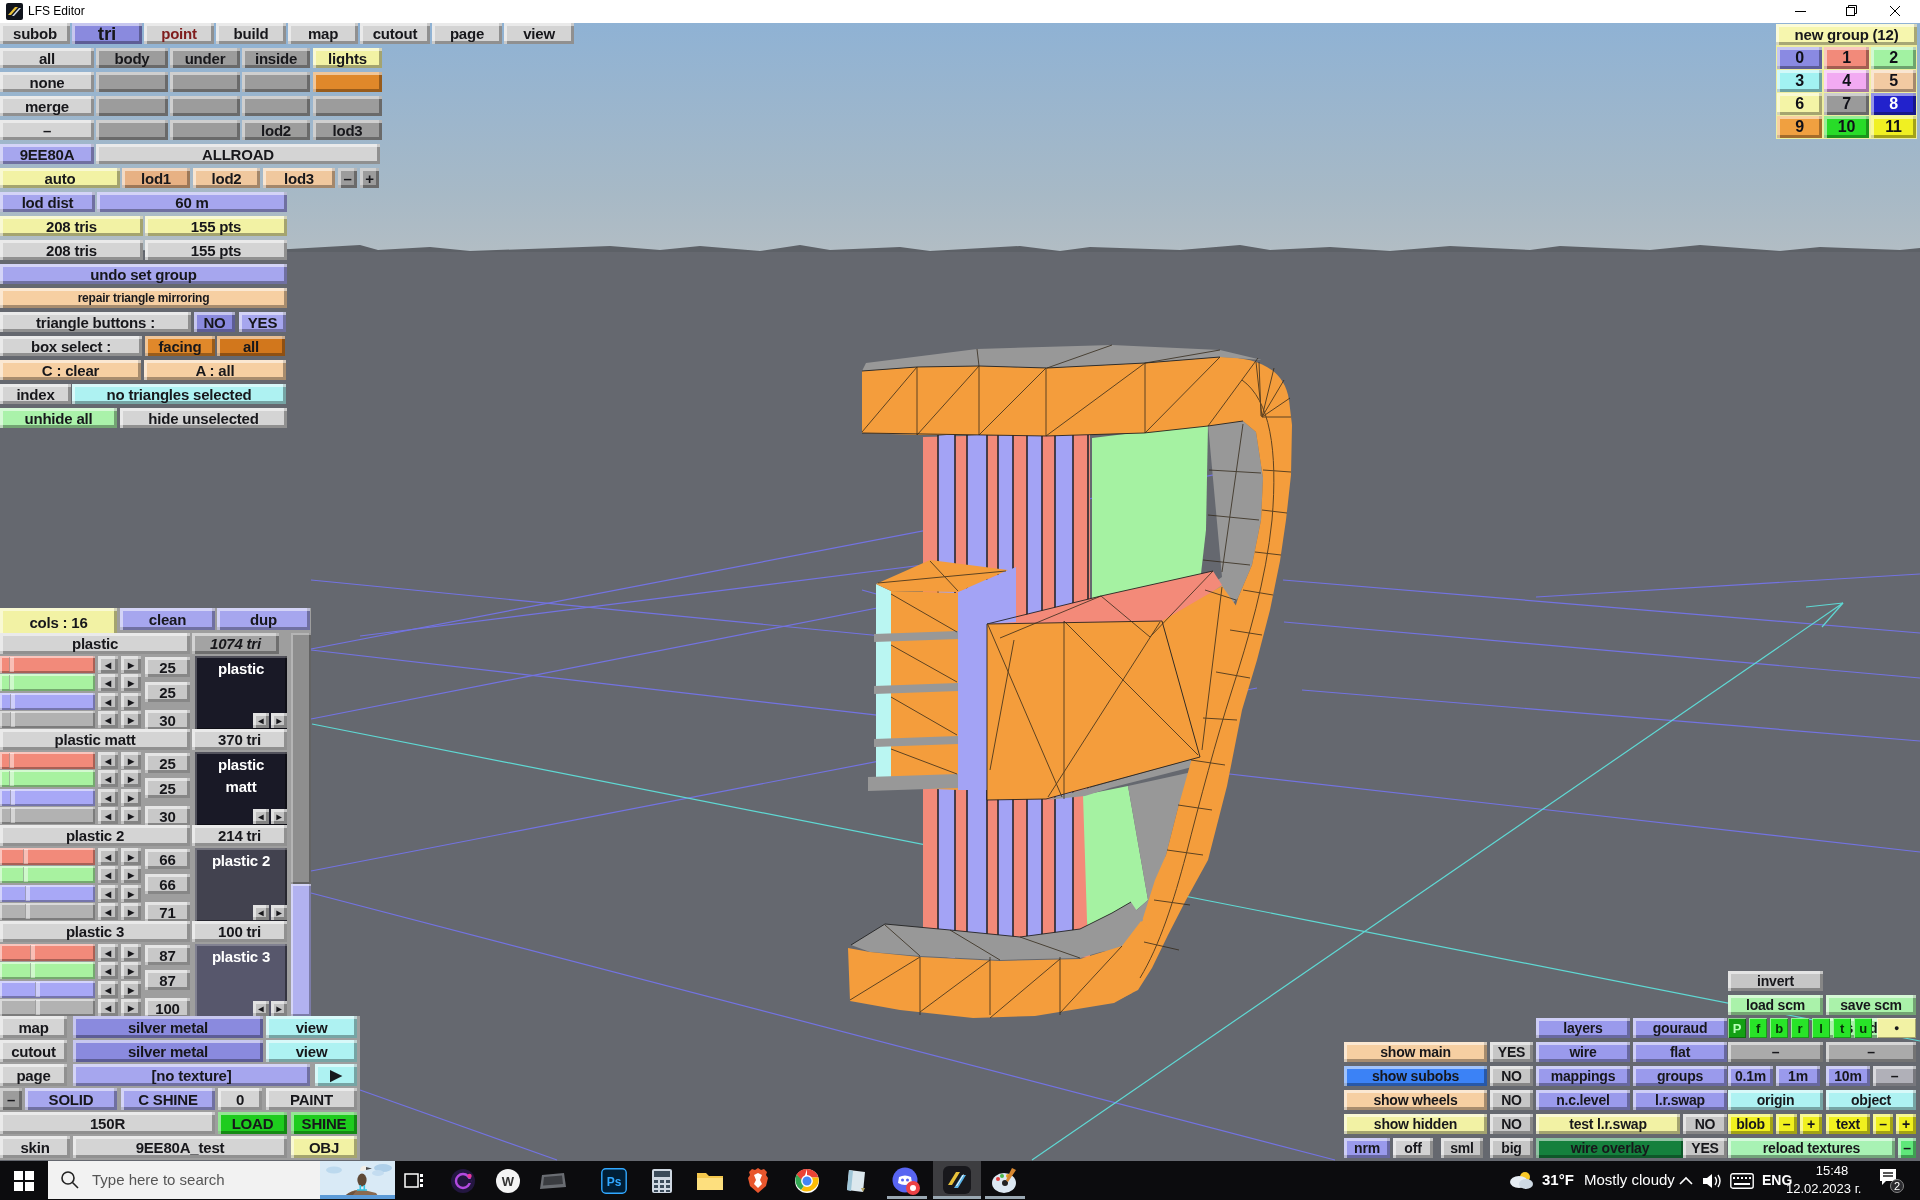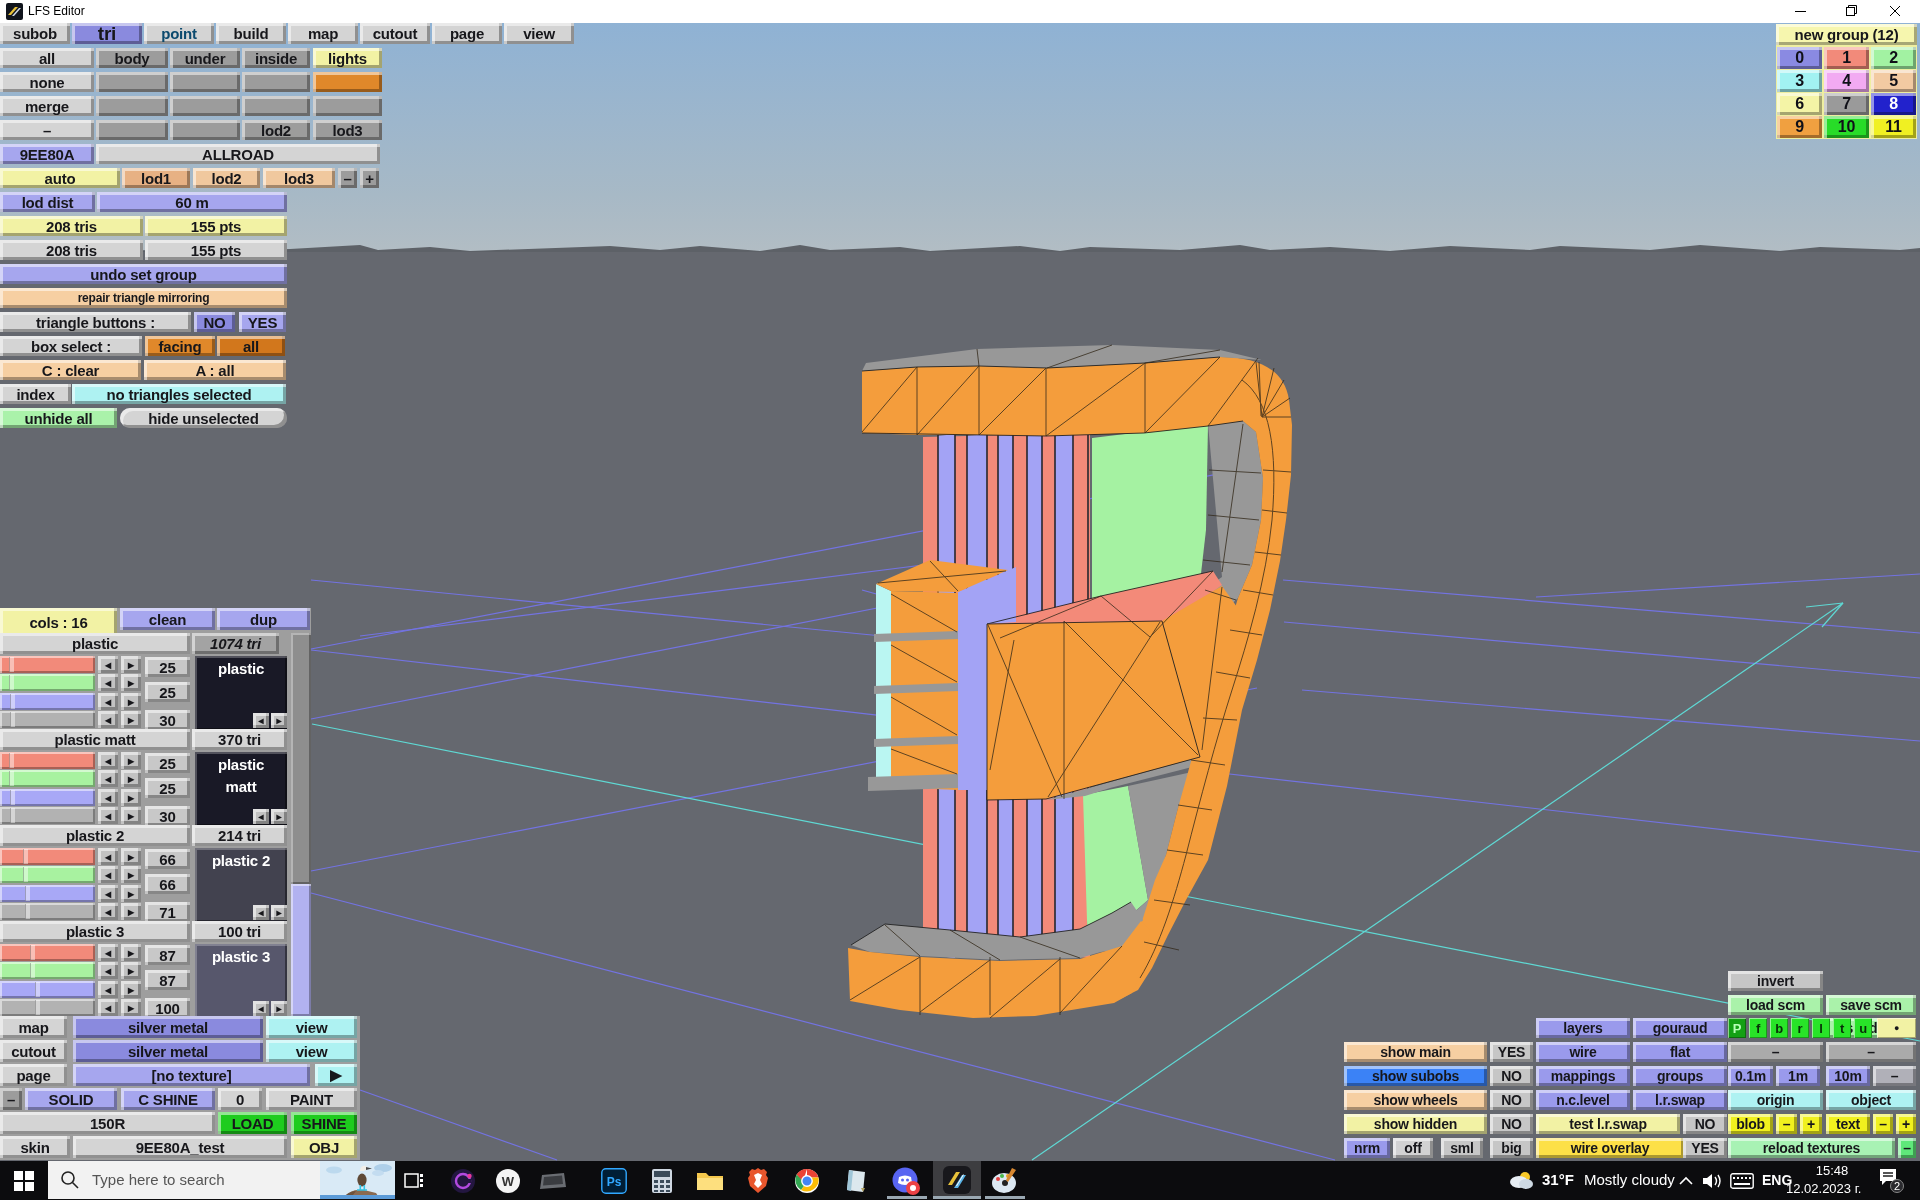--- a/index.html
+++ b/index.html
@@ -164,21 +164,21 @@
 <g stroke="#000" stroke-width="1" fill="none">
 <line x1="35" y1="11.5" x2="46" y2="11.5"></line>
 <rect x="86.5" y="7.5" width="8" height="8"></rect>
         <path d="M88.5,7.5 v-2 h8 v8 h-2"></path>
 <path d="M130,6 l10,10 M140,6 l-10,10"></path>
 </g>
 </svg>
 </div>
 <div class="b" style="left:0px;top:23px;width:70px;height:21px;background:#d4d4d4;font-size:15px;color:#17171b;box-shadow:inset 3px 3px 0 rgba(255,255,255,.52),inset -3px -3px 0 rgba(0,0,0,.32);">subob</div>
 <div class="b" style="left:72px;top:23px;width:70px;height:21px;background:#8a8ade;font-size:19px;color:#17171b;box-shadow:inset 3px 3px 0 rgba(255,255,255,.52),inset -3px -3px 0 rgba(0,0,0,.32);">tri</div>
-<div class="b" style="left:144px;top:23px;width:70px;height:21px;background:#d4d4d4;font-size:15px;color:#0c4a6e;box-shadow:inset 3px 3px 0 rgba(255,255,255,.52),inset -3px -3px 0 rgba(0,0,0,.32);">point</div>
+<div class="b" style="left:144px;top:23px;width:70px;height:21px;background:#d4d4d4;font-size:15px;color:#7f1d1d;box-shadow:inset 3px 3px 0 rgba(255,255,255,.52),inset -3px -3px 0 rgba(0,0,0,.32);">point</div>
 <div class="b" style="left:216px;top:23px;width:70px;height:21px;background:#d4d4d4;font-size:15px;color:#17171b;box-shadow:inset 3px 3px 0 rgba(255,255,255,.52),inset -3px -3px 0 rgba(0,0,0,.32);">build</div>
 <div class="b" style="left:288px;top:23px;width:70px;height:21px;background:#d4d4d4;font-size:15px;color:#17171b;box-shadow:inset 3px 3px 0 rgba(255,255,255,.52),inset -3px -3px 0 rgba(0,0,0,.32);">map</div>
 <div class="b" style="left:360px;top:23px;width:70px;height:21px;background:#d4d4d4;font-size:15px;color:#17171b;box-shadow:inset 3px 3px 0 rgba(255,255,255,.52),inset -3px -3px 0 rgba(0,0,0,.32);">cutout</div>
 <div class="b" style="left:432px;top:23px;width:70px;height:21px;background:#d4d4d4;font-size:15px;color:#17171b;box-shadow:inset 3px 3px 0 rgba(255,255,255,.52),inset -3px -3px 0 rgba(0,0,0,.32);">page</div>
 <div class="b" style="left:504px;top:23px;width:70px;height:21px;background:#d4d4d4;font-size:15px;color:#17171b;box-shadow:inset 3px 3px 0 rgba(255,255,255,.52),inset -3px -3px 0 rgba(0,0,0,.32);">view</div>
 <div class="b" style="left:0px;top:48px;width:94px;height:20px;background:#d4d4d4;font-size:15px;color:#17171b;box-shadow:inset 3px 3px 0 rgba(255,255,255,.52),inset -3px -3px 0 rgba(0,0,0,.32);">all</div>
 <div class="b" style="left:96px;top:48px;width:72px;height:20px;background:#9c9c9c;font-size:15px;color:#17171b;box-shadow:inset 3px 3px 0 rgba(255,255,255,.52),inset -3px -3px 0 rgba(0,0,0,.32);">body</div>
 <div class="b" style="left:170px;top:48px;width:70px;height:20px;background:#9c9c9c;font-size:15px;color:#17171b;box-shadow:inset 3px 3px 0 rgba(255,255,255,.52),inset -3px -3px 0 rgba(0,0,0,.32);">under</div>
 <div class="b" style="left:242px;top:48px;width:68px;height:20px;background:#9c9c9c;font-size:15px;color:#17171b;box-shadow:inset 3px 3px 0 rgba(255,255,255,.52),inset -3px -3px 0 rgba(0,0,0,.32);">inside</div>
 <div class="b" style="left:313px;top:48px;width:69px;height:20px;background:#f2f2a4;font-size:15px;color:#17171b;box-shadow:inset 3px 3px 0 rgba(255,255,255,.52),inset -3px -3px 0 rgba(0,0,0,.32);">lights</div>
@@ -217,21 +217,21 @@
 <div class="b" style="left:194px;top:312px;width:41px;height:20px;background:#8a8ade;font-size:15px;color:#17171b;box-shadow:inset 3px 3px 0 rgba(255,255,255,.52),inset -3px -3px 0 rgba(0,0,0,.32);">NO</div>
 <div class="b" style="left:239px;top:312px;width:47px;height:20px;background:#a6a6ee;font-size:15px;color:#17171b;box-shadow:inset 3px 3px 0 rgba(255,255,255,.52),inset -3px -3px 0 rgba(0,0,0,.32);">YES</div>
 <div class="b" style="left:0px;top:336px;width:142px;height:20px;background:#d4d4d4;font-size:15px;color:#17171b;box-shadow:inset 3px 3px 0 rgba(255,255,255,.52),inset -3px -3px 0 rgba(0,0,0,.32);">box select :</div>
 <div class="b" style="left:145px;top:336px;width:70px;height:20px;background:#e0882a;font-size:15px;color:#17171b;box-shadow:inset 3px 3px 0 rgba(255,255,255,.52),inset -3px -3px 0 rgba(0,0,0,.32);">facing</div>
 <div class="b" style="left:217px;top:336px;width:68px;height:20px;background:#d2771c;font-size:15px;color:#17171b;box-shadow:inset 3px 3px 0 rgba(255,255,255,.52),inset -3px -3px 0 rgba(0,0,0,.32);">all</div>
 <div class="b" style="left:0px;top:360px;width:141px;height:20px;background:#f6cfa2;font-size:15px;color:#17171b;box-shadow:inset 3px 3px 0 rgba(255,255,255,.52),inset -3px -3px 0 rgba(0,0,0,.32);">C : clear</div>
 <div class="b" style="left:144px;top:360px;width:142px;height:20px;background:#f6cfa2;font-size:15px;color:#17171b;box-shadow:inset 3px 3px 0 rgba(255,255,255,.52),inset -3px -3px 0 rgba(0,0,0,.32);">A : all</div>
 <div class="b" style="left:0px;top:384px;width:71px;height:20px;background:#d4d4d4;font-size:15px;color:#17171b;box-shadow:inset 3px 3px 0 rgba(255,255,255,.52),inset -3px -3px 0 rgba(0,0,0,.32);">index</div>
 <div class="b" style="left:72px;top:384px;width:214px;height:20px;background:#aef2f2;font-size:15px;color:#17171b;box-shadow:inset 3px 3px 0 rgba(255,255,255,.52),inset -3px -3px 0 rgba(0,0,0,.32);">no triangles selected</div>
 <div class="b" style="left:0px;top:408px;width:117px;height:20px;background:#aaf2aa;font-size:15px;color:#17171b;box-shadow:inset 3px 3px 0 rgba(255,255,255,.52),inset -3px -3px 0 rgba(0,0,0,.32);">unhide all</div>
-<div class="b" style="left:120px;top:408px;width:167px;height:20px;background:#d4d4d4;font-size:15px;color:#17171b;box-shadow:inset 3px 3px 0 rgba(255,255,255,.52),inset -3px -3px 0 rgba(0,0,0,.32);border-radius:10px;">hide unselected</div>
+<div class="b" style="left:120px;top:408px;width:167px;height:20px;background:#d4d4d4;font-size:15px;color:#17171b;box-shadow:inset 3px 3px 0 rgba(255,255,255,.52),inset -3px -3px 0 rgba(0,0,0,.32);">hide unselected</div>
 <div style="position:absolute;left:0;top:608px;width:311px;height:408px;background:#9e9e9e;"></div>
 <div class="b" style="left:0px;top:608px;width:117px;height:28px;background:#f2f2a4;font-size:15px;color:#17171b;box-shadow:inset 3px 3px 0 rgba(255,255,255,.52),inset -3px -3px 0 rgba(0,0,0,.32);">cols : 16</div>
 <div class="b" style="left:120px;top:608px;width:95px;height:22px;background:#a6a6ee;font-size:15px;color:#17171b;box-shadow:inset 3px 3px 0 rgba(255,255,255,.52),inset -3px -3px 0 rgba(0,0,0,.32);">clean</div>
 <div class="b" style="left:217px;top:608px;width:93px;height:22px;background:#a6a6ee;font-size:15px;color:#17171b;box-shadow:inset 3px 3px 0 rgba(255,255,255,.52),inset -3px -3px 0 rgba(0,0,0,.32);">dup</div>
 <div class="b" style="left:0px;top:633px;width:190px;height:21px;background:#d4d4d4;font-size:15px;color:#17171b;box-shadow:inset 3px 3px 0 rgba(255,255,255,.52),inset -3px -3px 0 rgba(0,0,0,.32);">plastic</div>
 <div class="b" style="left:192px;top:633px;width:87px;height:21px;background:#a3a3a3;font-size:15px;color:#17171b;box-shadow:inset 3px 3px 0 rgba(255,255,255,.52),inset -3px -3px 0 rgba(0,0,0,.32);font-style:italic;">1074 tri</div>
 <div class="b" style="left:0;top:656px;width:95px;height:17px;background:#f28a7a;box-shadow:inset 2px 2px 0 rgba(255,255,255,.5),inset -2px -2px 0 rgba(0,0,0,.3);"></div>
 <div style="position:absolute;left:9px;top:657px;width:5px;height:15px;background:rgba(255,255,255,.45);border-left:1px solid rgba(0,0,0,.25);"></div>
 <div class="b" style="left:98px;top:656px;width:20px;height:17px;background:#c2c2c2;font-size:12px;color:#17171b;box-shadow:inset 3px 3px 0 rgba(255,255,255,.52),inset -3px -3px 0 rgba(0,0,0,.32);">◂</div>
 <div class="b" style="left:121px;top:656px;width:20px;height:17px;background:#c2c2c2;font-size:12px;color:#17171b;box-shadow:inset 3px 3px 0 rgba(255,255,255,.52),inset -3px -3px 0 rgba(0,0,0,.32);">▸</div>
@@ -381,21 +381,21 @@
 <div class="b" style="left:1728px;top:1114px;width:45px;height:20px;background:#f0f01e;font-size:14px;color:#17171b;box-shadow:inset 3px 3px 0 rgba(255,255,255,.52),inset -3px -3px 0 rgba(0,0,0,.32);">blob</div>
 <div class="b" style="left:1776px;top:1114px;width:21px;height:20px;background:#f0f01e;font-size:14px;color:#17171b;box-shadow:inset 3px 3px 0 rgba(255,255,255,.52),inset -3px -3px 0 rgba(0,0,0,.32);">–</div>
 <div class="b" style="left:1800px;top:1114px;width:22px;height:20px;background:#f0f01e;font-size:14px;color:#17171b;box-shadow:inset 3px 3px 0 rgba(255,255,255,.52),inset -3px -3px 0 rgba(0,0,0,.32);">+</div>
 <div class="b" style="left:1826px;top:1114px;width:44px;height:20px;background:#f0f01e;font-size:14px;color:#17171b;box-shadow:inset 3px 3px 0 rgba(255,255,255,.52),inset -3px -3px 0 rgba(0,0,0,.32);">text</div>
 <div class="b" style="left:1873px;top:1114px;width:20px;height:20px;background:#f0f01e;font-size:14px;color:#17171b;box-shadow:inset 3px 3px 0 rgba(255,255,255,.52),inset -3px -3px 0 rgba(0,0,0,.32);">–</div>
 <div class="b" style="left:1896px;top:1114px;width:20px;height:20px;background:#f0f01e;font-size:14px;color:#17171b;box-shadow:inset 3px 3px 0 rgba(255,255,255,.52),inset -3px -3px 0 rgba(0,0,0,.32);">+</div>
 <div class="b" style="left:1344px;top:1138px;width:46px;height:20px;background:#9a9aec;font-size:14px;color:#17171b;box-shadow:inset 3px 3px 0 rgba(255,255,255,.52),inset -3px -3px 0 rgba(0,0,0,.32);">nrm</div>
 <div class="b" style="left:1393px;top:1138px;width:40px;height:20px;background:#d2d2d2;font-size:14px;color:#17171b;box-shadow:inset 3px 3px 0 rgba(255,255,255,.52),inset -3px -3px 0 rgba(0,0,0,.32);">off</div>
 <div class="b" style="left:1441px;top:1138px;width:42px;height:20px;background:#c6c6c6;font-size:14px;color:#17171b;box-shadow:inset 3px 3px 0 rgba(255,255,255,.52),inset -3px -3px 0 rgba(0,0,0,.32);">sml</div>
 <div class="b" style="left:1490px;top:1138px;width:43px;height:20px;background:#c6c6c6;font-size:14px;color:#17171b;box-shadow:inset 3px 3px 0 rgba(255,255,255,.52),inset -3px -3px 0 rgba(0,0,0,.32);">big</div>
-<div class="b" style="left:1536px;top:1138px;width:148px;height:20px;background:#fde047;font-size:14px;color:#17171b;box-shadow:inset 3px 3px 0 rgba(255,255,255,.52),inset -3px -3px 0 rgba(0,0,0,.32);">wire overlay</div>
+<div class="b" style="left:1536px;top:1138px;width:148px;height:20px;background:#15803d;font-size:14px;color:#17171b;box-shadow:inset 3px 3px 0 rgba(255,255,255,.52),inset -3px -3px 0 rgba(0,0,0,.32);">wire overlay</div>
 <div class="b" style="left:1683px;top:1138px;width:44px;height:20px;background:#c6c6c6;font-size:14px;color:#17171b;box-shadow:inset 3px 3px 0 rgba(255,255,255,.52),inset -3px -3px 0 rgba(0,0,0,.32);">YES</div>
 <div class="b" style="left:1728px;top:1138px;width:167px;height:20px;background:#a8f2b4;font-size:14px;color:#17171b;box-shadow:inset 3px 3px 0 rgba(255,255,255,.52),inset -3px -3px 0 rgba(0,0,0,.32);">reload textures</div>
 <div class="b" style="left:1898px;top:1138px;width:18px;height:20px;background:#5fe87a;font-size:14px;color:#17171b;box-shadow:inset 3px 3px 0 rgba(255,255,255,.52),inset -3px -3px 0 rgba(0,0,0,.32);">–</div>
 <div class="b" style="left:1728px;top:1018px;width:18px;height:20px;background:#14a014;font-size:13px;color:#b8ffb8;box-shadow:inset 1px 1px 0 rgba(255,255,255,.52),inset -1px -1px 0 rgba(0,0,0,.32);">P</div>
 <div class="b" style="left:1749px;top:1018px;width:18px;height:20px;background:#28e428;font-size:13px;color:#083008;box-shadow:inset 1px 1px 0 rgba(255,255,255,.52),inset -1px -1px 0 rgba(0,0,0,.32);">f</div>
 <div class="b" style="left:1770px;top:1018px;width:18px;height:20px;background:#28e428;font-size:13px;color:#083008;box-shadow:inset 1px 1px 0 rgba(255,255,255,.52),inset -1px -1px 0 rgba(0,0,0,.32);">b</div>
 <div class="b" style="left:1791px;top:1018px;width:18px;height:20px;background:#28e428;font-size:13px;color:#083008;box-shadow:inset 1px 1px 0 rgba(255,255,255,.52),inset -1px -1px 0 rgba(0,0,0,.32);">r</div>
 <div class="b" style="left:1812px;top:1018px;width:18px;height:20px;background:#28e428;font-size:13px;color:#083008;box-shadow:inset 1px 1px 0 rgba(255,255,255,.52),inset -1px -1px 0 rgba(0,0,0,.32);">l</div>
 <div class="b" style="left:1833px;top:1018px;width:18px;height:20px;background:#28e428;font-size:13px;color:#083008;box-shadow:inset 1px 1px 0 rgba(255,255,255,.52),inset -1px -1px 0 rgba(0,0,0,.32);">t</div>
 <div class="b" style="left:1854px;top:1018px;width:18px;height:20px;background:#28e428;font-size:13px;color:#083008;box-shadow:inset 1px 1px 0 rgba(255,255,255,.52),inset -1px -1px 0 rgba(0,0,0,.32);">u</div>

